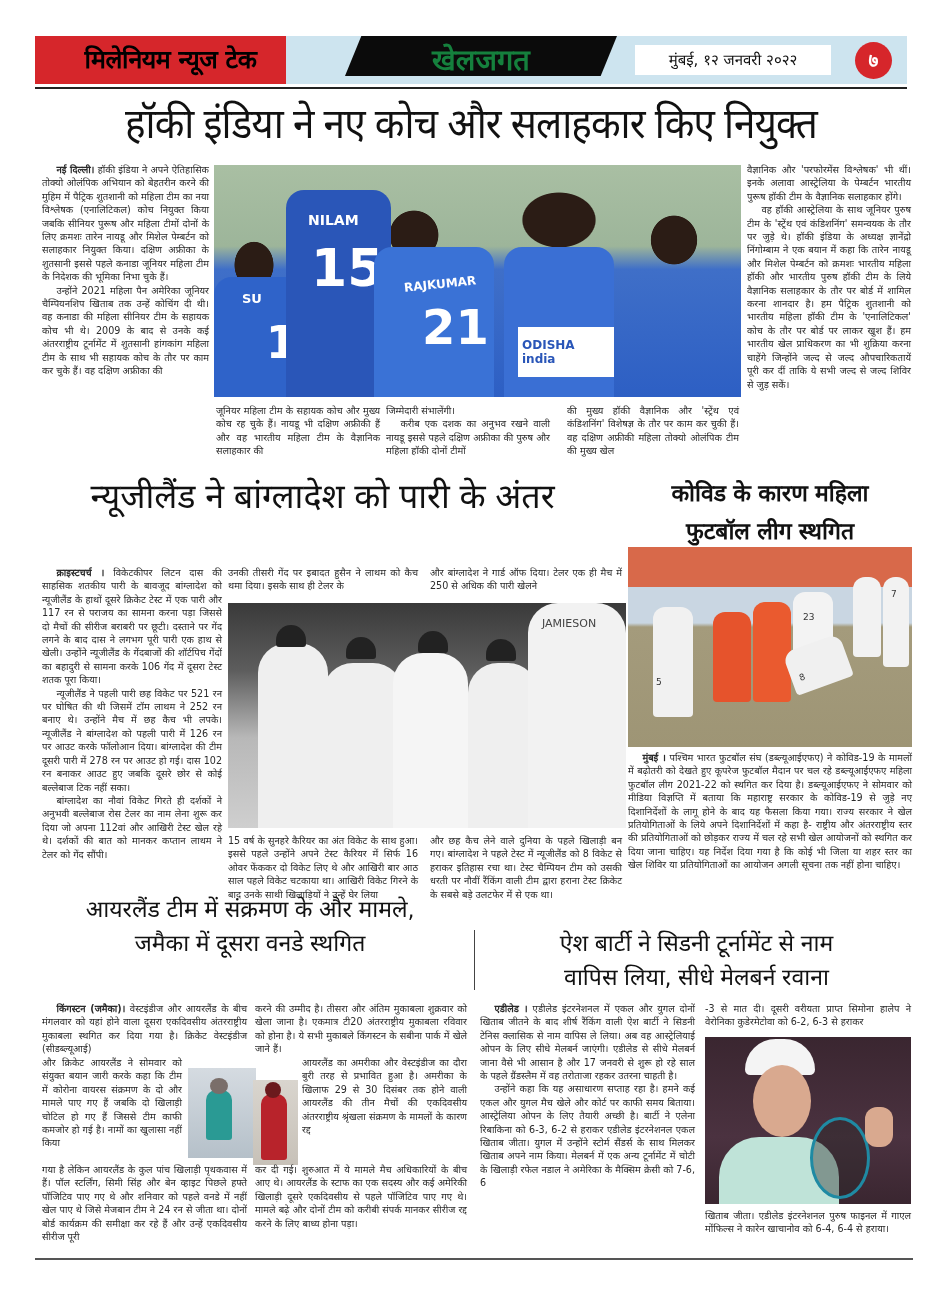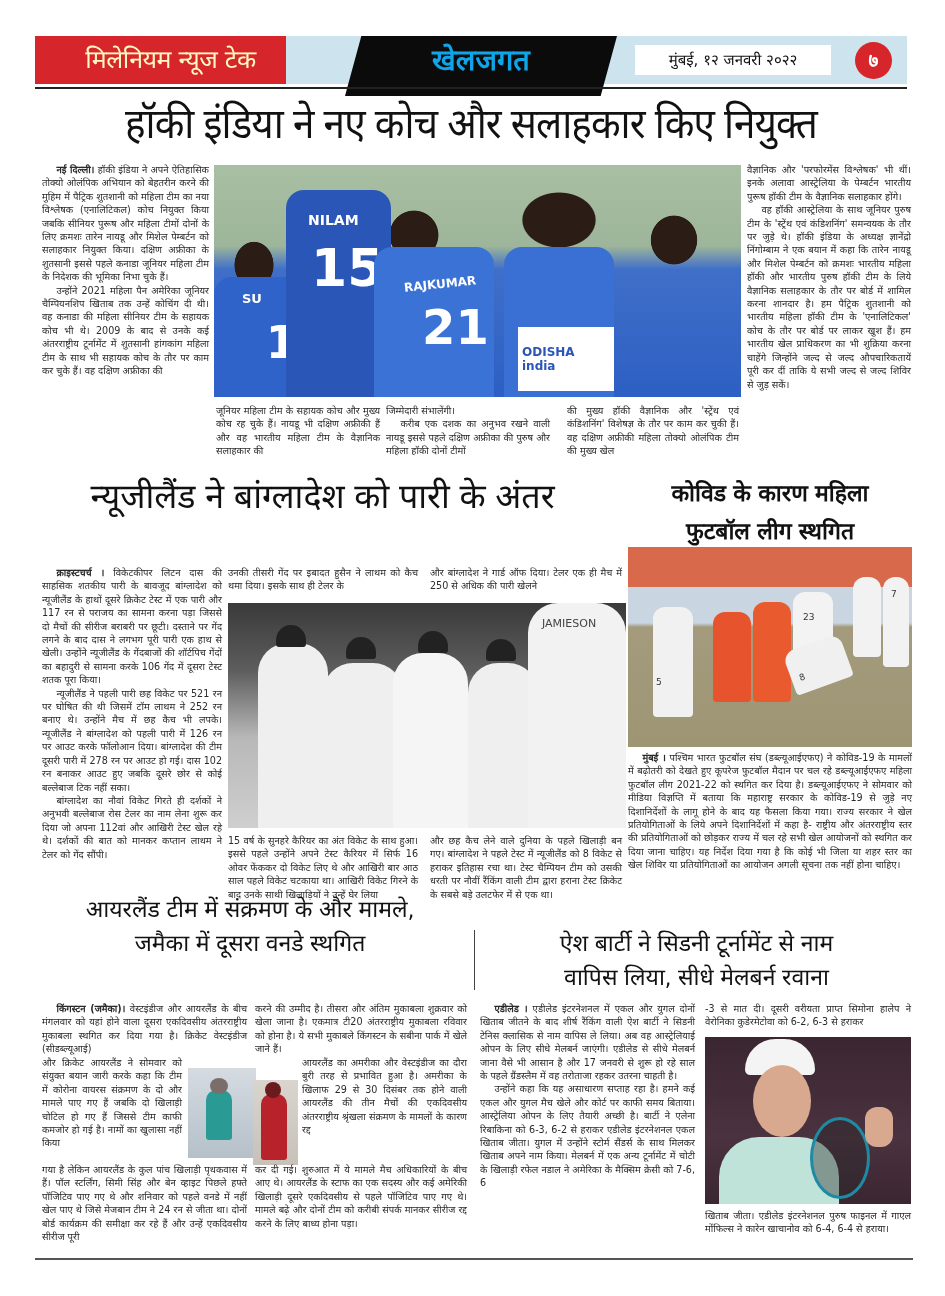--- a/index.html
+++ b/index.html
@@ -1,23 +1,23 @@
 <!DOCTYPE html>
 <html><head>
 <meta charset="utf-8">
 <style>
   * { box-sizing: border-box; margin: 0; padding: 0; }
   html, body { width: 945px; height: 1296px; background: #ffffff; overflow: hidden; }
   body { font-family: "DejaVu Sans", "Liberation Sans", sans-serif; color: #1a1a1a; position: relative; }
 
   
   .masthead { position: absolute; left: 35px; top: 36px; width: 872px; height: 48px; background: #cde4ef; }
-  .brand { position: absolute; left: 0; top: 0; width: 251px; height: 48px; background: #d6262b; color: #fef9c3;
-           font-family: "DejaVu Sans", sans-serif; font-weight: normal; font-size: 25px; line-height: 48px; text-align: center; letter-spacing: -0.5px; padding-left: 20px; }
-  .section { position: absolute; left: 310px; top: 0; width: 272px; height: 60px; background: #0b0b0b; color: #0ea5e9;
+  .brand { position: absolute; left: 0; top: 0; width: 251px; height: 48px; background: #d6262b; color: #000000;
+           font-family: "DejaVu Sans", sans-serif; font-weight: bold; font-size: 25px; line-height: 48px; text-align: center; letter-spacing: -0.5px; padding-left: 20px; }
+  .section { position: absolute; left: 310px; top: 0; width: 272px; height: 40px; background: #0b0b0b; color: #15803d;
              font-weight: bold; font-size: 29px; line-height: 48px; text-align: center;
              clip-path: polygon(6% 0, 100% 0, 94% 100%, 0 100%); }
   .dateline { position: absolute; left: 600px; top: 9px; width: 196px; height: 30px; background: #fff; color: #111;
               font-size: 15px; line-height: 30px; text-align: center; }
   .pageno { position: absolute; left: 820px; top: 6px; width: 37px; height: 37px; border-radius: 50%; background: #d6262b; color: #fff;
             font-size: 19px; font-weight: bold; line-height: 37px; text-align: center; }
   .rule-top { position: absolute; left: 35px; top: 87px; width: 872px; height: 2px; background: #222; }
 
   h1, h2 { font-family: "DejaVu Sans Condensed", "DejaVu Sans", sans-serif; font-weight: normal; color: #111; text-align: center; }
   .headline-main { position: absolute; left: 35px; top: 95px; width: 872px; font-size: 42px; line-height: 58px; letter-spacing: -1px; transform: scaleX(0.92); transform-origin: center; }
@@ -83,21 +83,21 @@
   </div>
   <div class="jersey" style="left:72px; width:105px; height:207px; background:#2a56b8;">
     <span style="left:22px; top:22px; font-size:14px;">NILAM</span>
     <span style="left:25px; top:48px; font-size:52px;">15</span>
   </div>
   <div class="jersey" style="left:160px; width:120px; height:150px; background:#3a72d6;">
     <span style="left:30px; top:30px; font-size:12px; transform:rotate(-6deg);">RAJKUMAR</span>
     <span style="left:48px; top:52px; font-size:48px;">21</span>
   </div>
   <div class="jersey" style="left:290px; width:110px; height:150px; background:#3a6fd4;">
-    <span style="left:14px; top:80px; font-size:12px; background:#fff; color:#2a56b8; padding:18px 4px;">ODISHA india</span>
+    <span style="left:14px; top:80px; font-size:12px; background:#fff; color:#2a56b8; padding:11px 4px;">ODISHA india</span>
   </div>
 </div>
 
 <div class="col txt" style="left:216px; top:404px; width:164px;">
   <p style="text-indent:0">जूनियर महिला टीम के सहायक कोच और मुख्य कोच रह चुके हैं। नायडू भी दक्षिण अफ्रीकी हैं और वह भारतीय महिला टीम के वैज्ञानिक सलाहकार की</p>
 </div>
 <div class="col txt" style="left:386px; top:404px; width:164px;">
   <p style="text-indent:0">जिम्मेदारी संभालेंगी।</p>
   <p>करीब एक दशक का अनुभव रखने वाली नायडू इससे पहले दक्षिण अफ्रीका की पुरुष और महिला हॉकी दोनों टीमों</p>
 </div>

